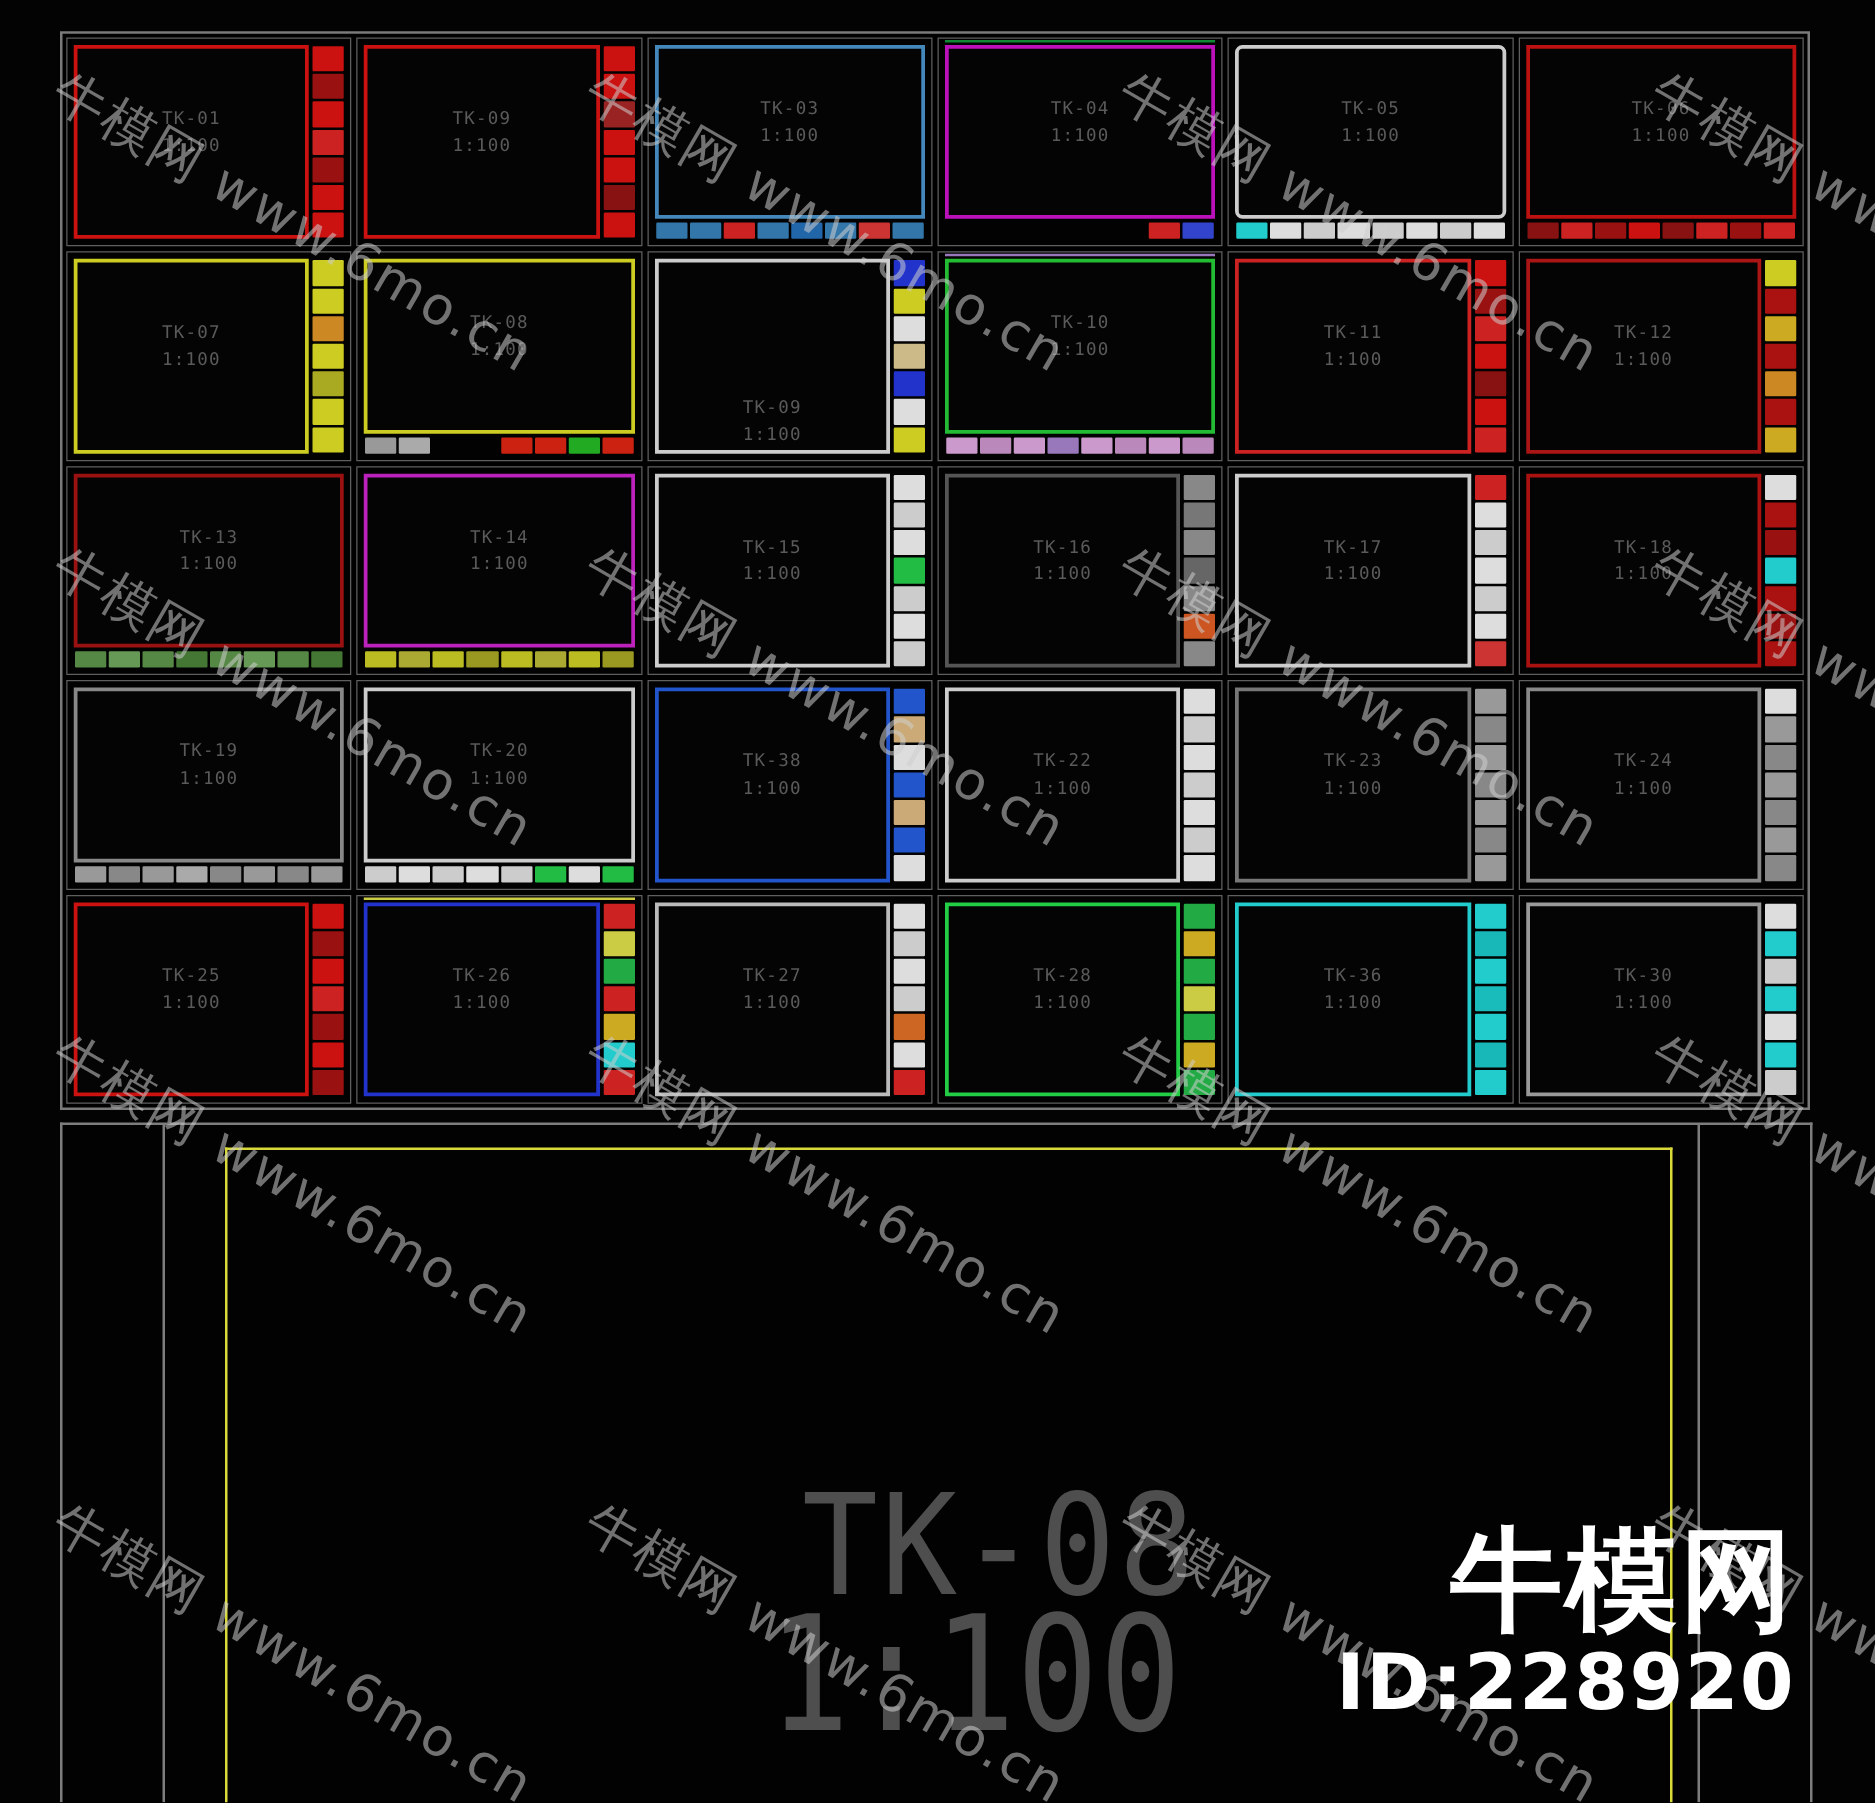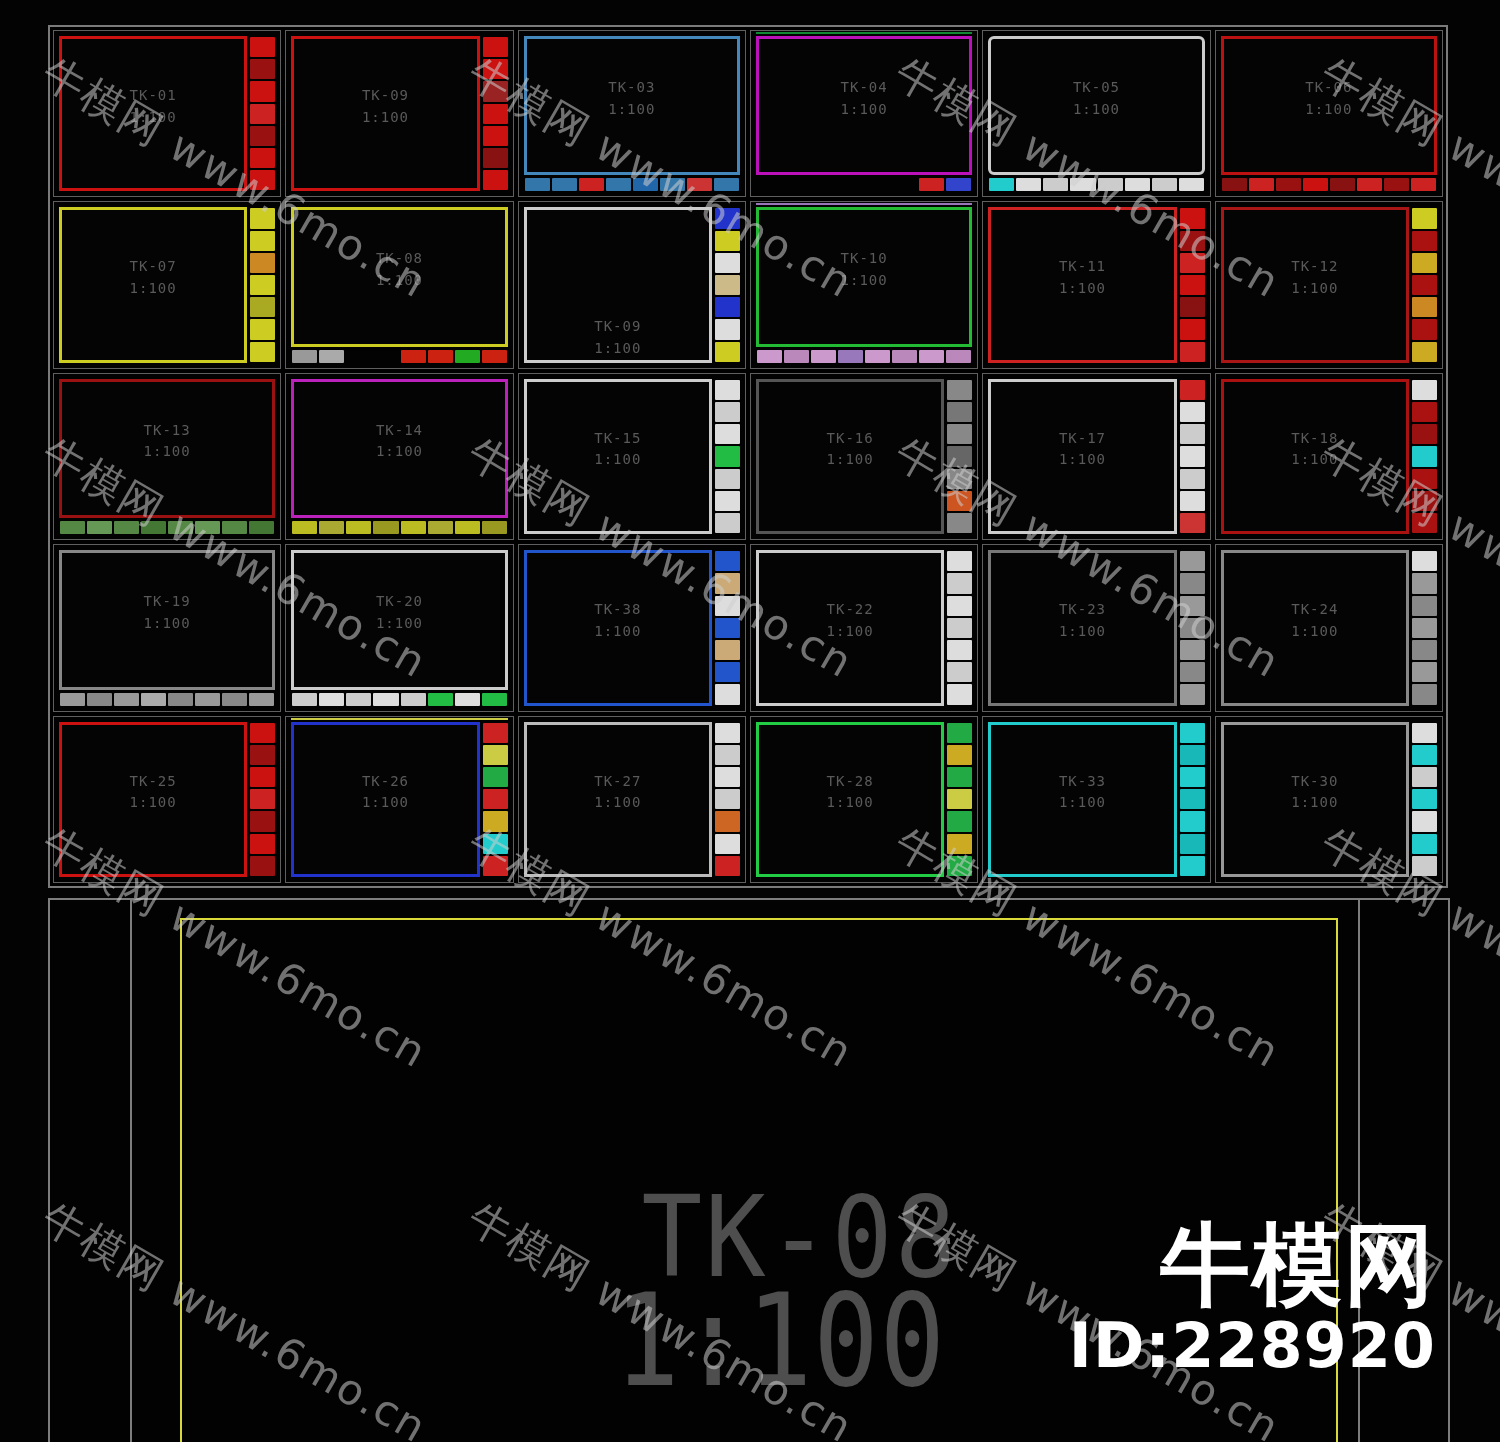--- a/index.html
+++ b/index.html
@@ -645,21 +645,21 @@
             <div class="blk" style="background: rgb(34, 170, 68);"></div>
           </div>
       </div>
     </div>
 
     <div class="cell">
       <div class="sheet rightstrip">
 
         <div class="frame" style="border-color: rgb(34, 204, 204);">
           <div class="lbl">
-            <div>TK-33</div>
+            <div>TK-36</div>
             <div>1:100</div>
           </div>
         </div>
         <div class="strip">
             <div class="blk" style="background: rgb(34, 204, 204);"></div>
             <div class="blk" style="background: rgb(25, 184, 184);"></div>
             <div class="blk" style="background: rgb(34, 204, 204);"></div>
             <div class="blk" style="background: rgb(26, 187, 187);"></div>
             <div class="blk" style="background: rgb(34, 204, 204);"></div>
             <div class="blk" style="background: rgb(25, 184, 184);"></div>

